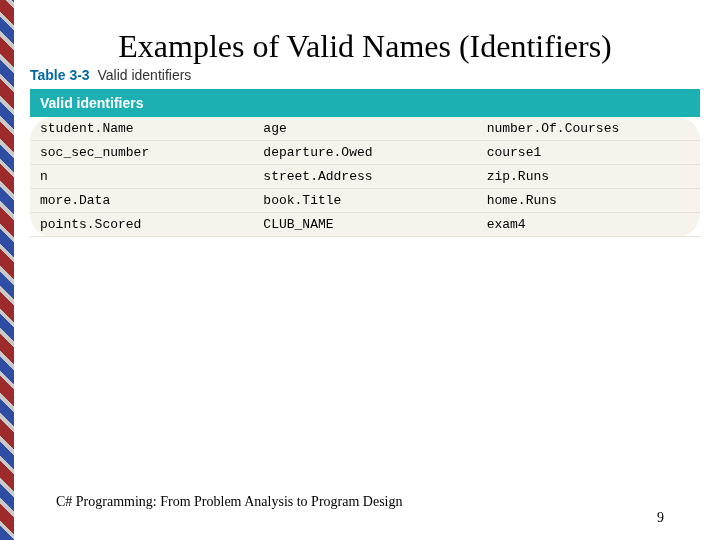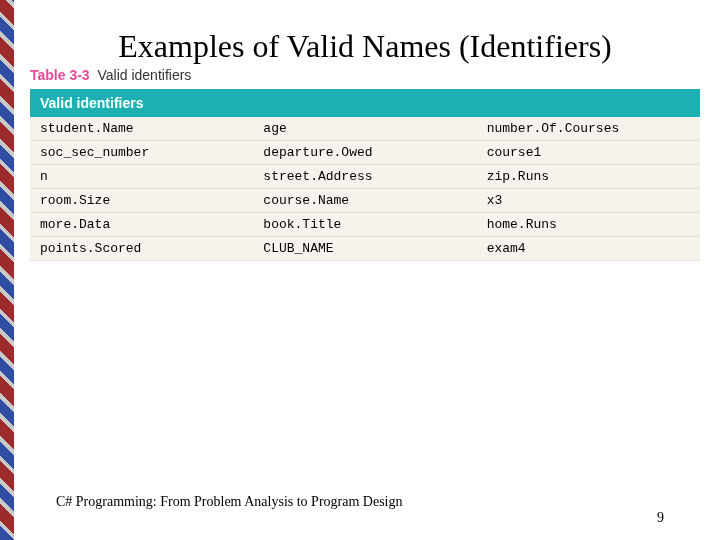--- a/index.html
+++ b/index.html
@@ -36,36 +36,37 @@
   }
   .table-wrap {
     margin: 0 20px 0 30px;
   }
   .caption {
     font-family: Verdana, Geneva, sans-serif;
     font-size: 14px;
     color: #333;
     margin-bottom: 6px;
   }
-  .caption b { color: #ec4899; }
+  .caption b { color: #0369a1; }
   .header-bar {
     background: #1cb0b3;
     color: #fff;
     font-family: Verdana, Geneva, sans-serif;
     font-weight: bold;
     font-size: 14px;
     padding: 6px 10px;
   }
   table.ids {
     width: 100%;
     border-collapse: collapse;
     font-family: "Courier New", Courier, monospace;
     font-size: 13px;
     color: #000;
     background: #f6f3ec;
+    border-radius: 23px;
   }
   table.ids td {
     padding: 4px 10px;
     width: 33.33%;
     vertical-align: top;
   }
   table.ids tr {
     border-bottom: 1px solid #e6e2d6;
   }
   .footer {
@@ -115,25 +116,20 @@
         <td>soc_sec_number</td>
         <td>departure.Owed</td>
         <td>course1</td>
       </tr>
       <tr>
         <td>n</td>
         <td>street.Address</td>
         <td>zip.Runs</td>
       </tr>
       <tr>
-        <td>room.Size</td>
-        <td>course.Name</td>
-        <td>x3</td>
-      </tr>
-      <tr>
         <td>more.Data</td>
         <td>book.Title</td>
         <td>home.Runs</td>
       </tr>
       <tr>
         <td>points.Scored</td>
         <td>CLUB_NAME</td>
         <td>exam4</td>
       </tr>
     </tbody>

